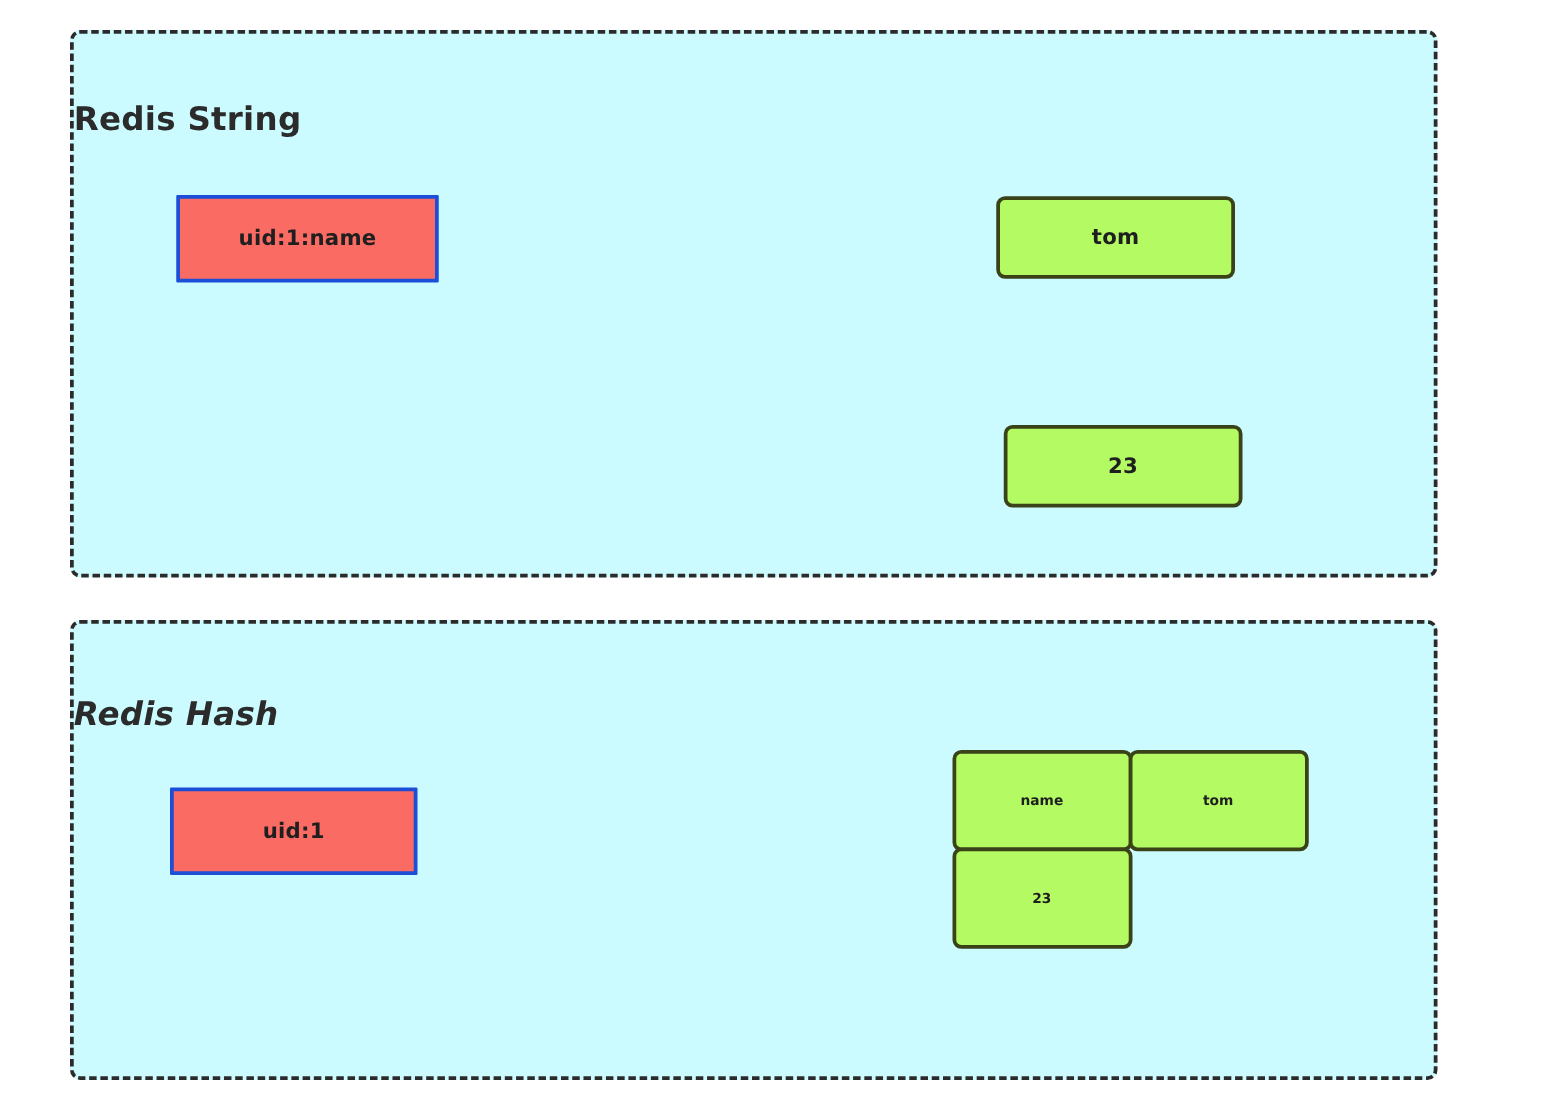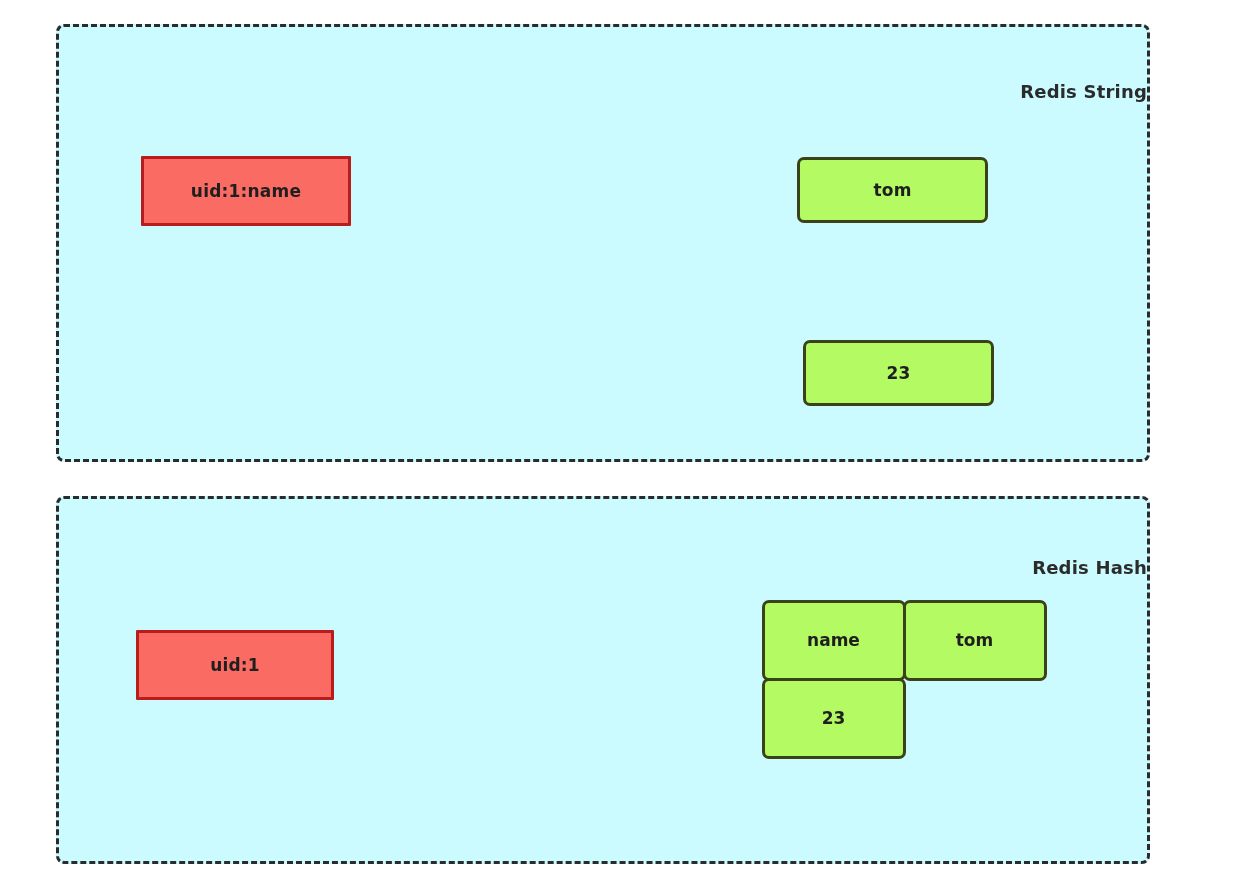--- a/index.html
+++ b/index.html
@@ -33,27 +33,28 @@
     left: 56px;
     top: 24px;
     width: 1094px;
     height: 438px;
   }
   #panel-hash {
     left: 56px;
     top: 496px;
     width: 1094px;
     height: 368px;
+    font-style: italic;
   }
 
   .panel-title {
     position: absolute;
     width: 100%;
-    text-align: right;
-    font-size: 18px;
+    text-align: left;
+    font-size: 26px;
     font-weight: bold;
     color: #2b2b2b;
     letter-spacing: 0.2px;
     top: 54px;
     left: 0;
   }
   #panel-hash .panel-title {
     top: 58px;
   }
 
@@ -64,21 +65,21 @@
     align-items: center;
     justify-content: center;
     font-size: 17px;
     font-weight: bold;
     color: #1f1f1f;
     letter-spacing: 0.2px;
   }
 
   .node-key {
     background: #fa6b63;
-    border: 3px solid #b91c1c;
+    border: 3px solid #1d4ed8;
     border-radius: 1px;
   }
   .node-val {
     background: #b3fa63;
     border: 3px solid #3a4218;
     border-radius: 7px;
   }
 
   #node-uid1name { left: 141px; top: 156px; width: 210px; height: 70px; }
   #node-tom      { left: 797px; top: 157px; width: 191px; height: 66px; }
@@ -97,21 +98,21 @@
     grid-template-rows: 1fr 1fr;
   }
   .hash-cell {
     box-sizing: border-box;
     background: #b3fa63;
     border: 3px solid #3a4218;
     border-radius: 7px;
     display: flex;
     align-items: center;
     justify-content: center;
-    font-size: 17px;
+    font-size: 11px;
     font-weight: bold;
     color: #1f1f1f;
     margin: -1.5px;
   }
 
   svg#edges {
     position: absolute;
     left: 0;
     top: 0;
     width: 1240px;

